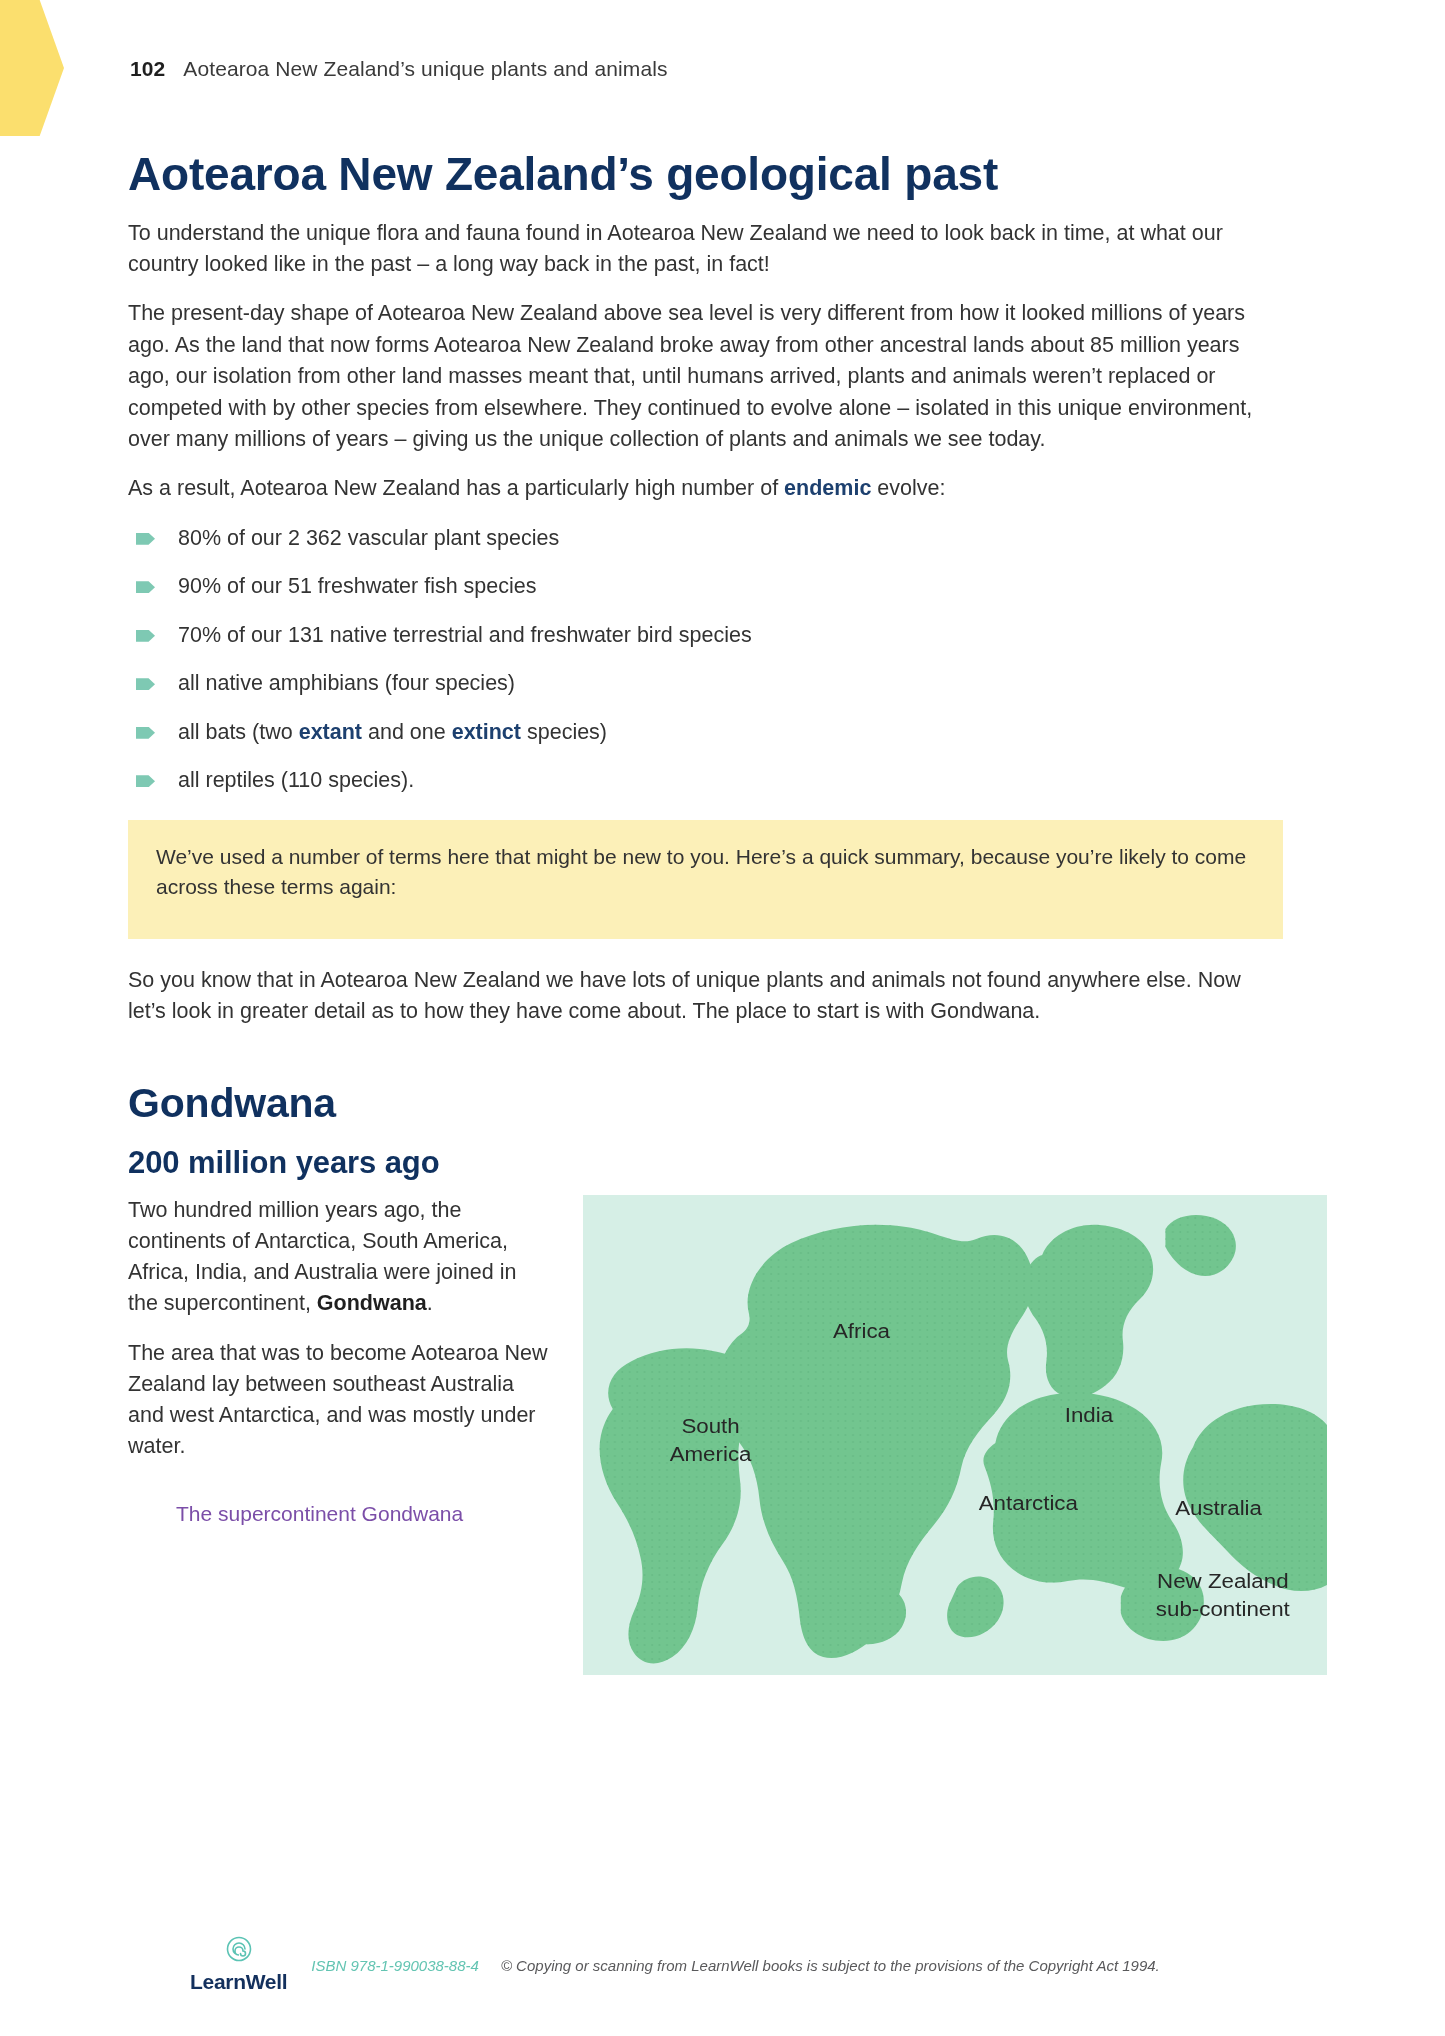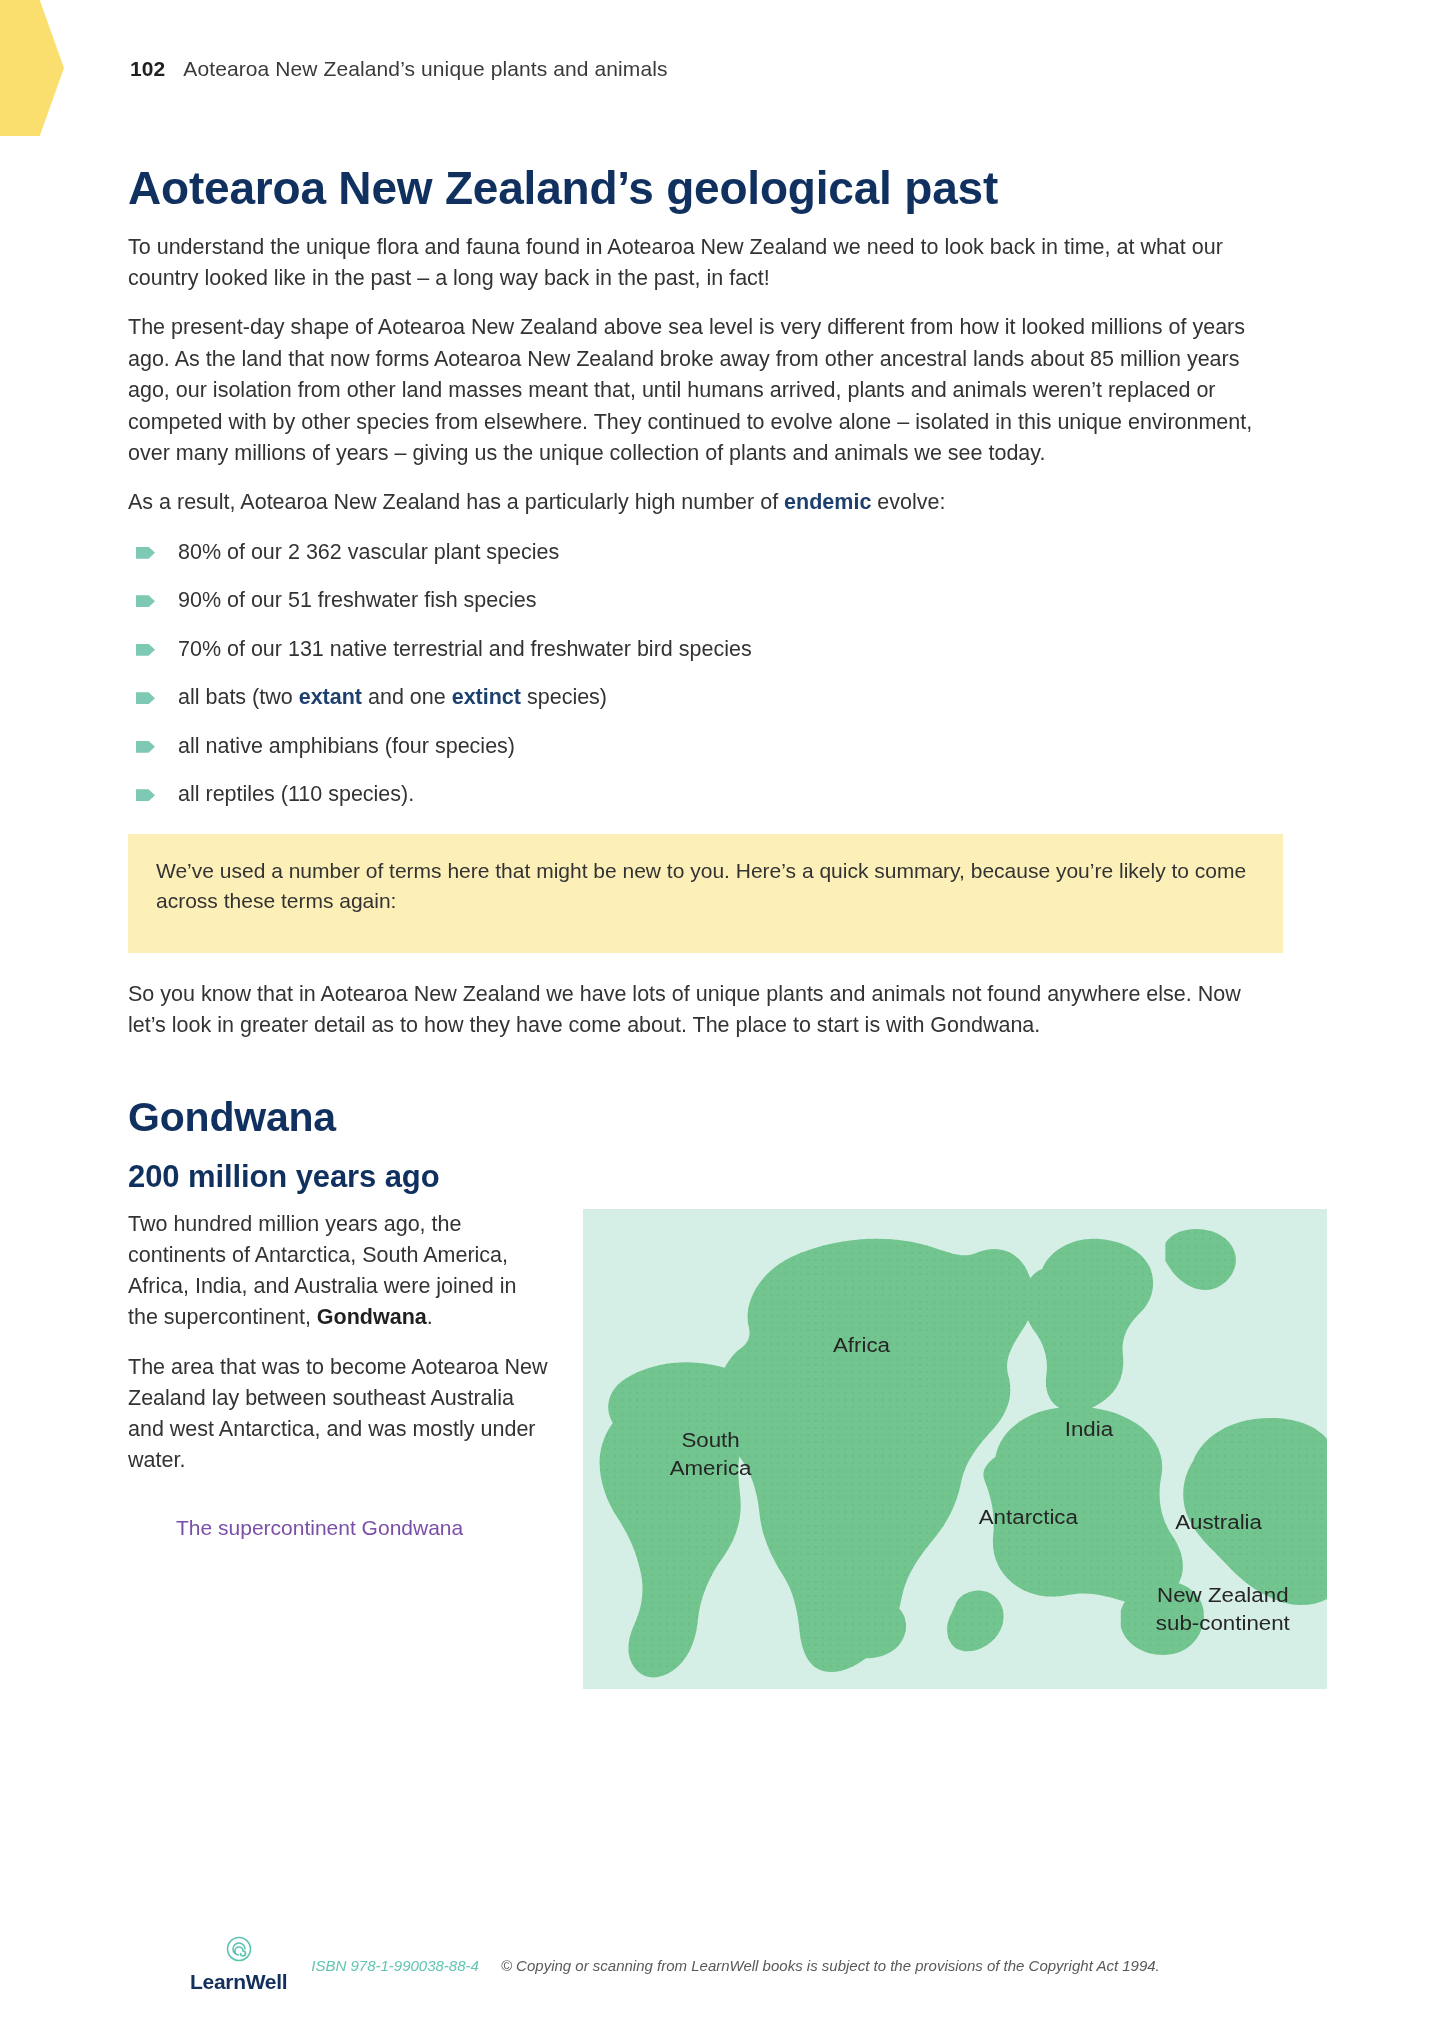--- a/index.html
+++ b/index.html
@@ -43,21 +43,21 @@
   .runhead .folio {
     font-weight: bold;
     color: #1f1f1f;
     margin-right: 18px;
   }
 
   
   .content {
     position: absolute;
     left: 128px;
-    top: 164px;
+    top: 150px;
     width: 1155px;
   }
 
   h1.title {
     font-size: 46px;
     line-height: 1.08;
     font-weight: bold;
     color: #10315f;
     margin: 0 0 18px 0;
     letter-spacing: -0.2px;
@@ -222,25 +222,25 @@
       <li>
         <span class="flag"></span>
         <span>90% of our 51 freshwater fish species</span>
       </li>
       <li>
         <span class="flag"></span>
         <span>70% of our 131 native terrestrial and freshwater bird species</span>
       </li>
       <li>
         <span class="flag"></span>
+        <span>all native amphibians (four species)</span>
+      </li>
+      <li>
+        <span class="flag"></span>
         <span>all bats (two </span><b class="term">extant</b><span> and one </span><b class="term">extinct</b><span> species)</span>
-      </li>
-      <li>
-        <span class="flag"></span>
-        <span>all native amphibians (four species)</span>
       </li>
       <li>
         <span class="flag"></span>
         <span>all reptiles (110 species).</span>
       </li>
     </ul>
 
     <div class="callout">
       <p class="body">We’ve used a number of terms here that might be new to you. Here’s a quick summary, because you’re likely to come across these terms again:</p>
     </div>

